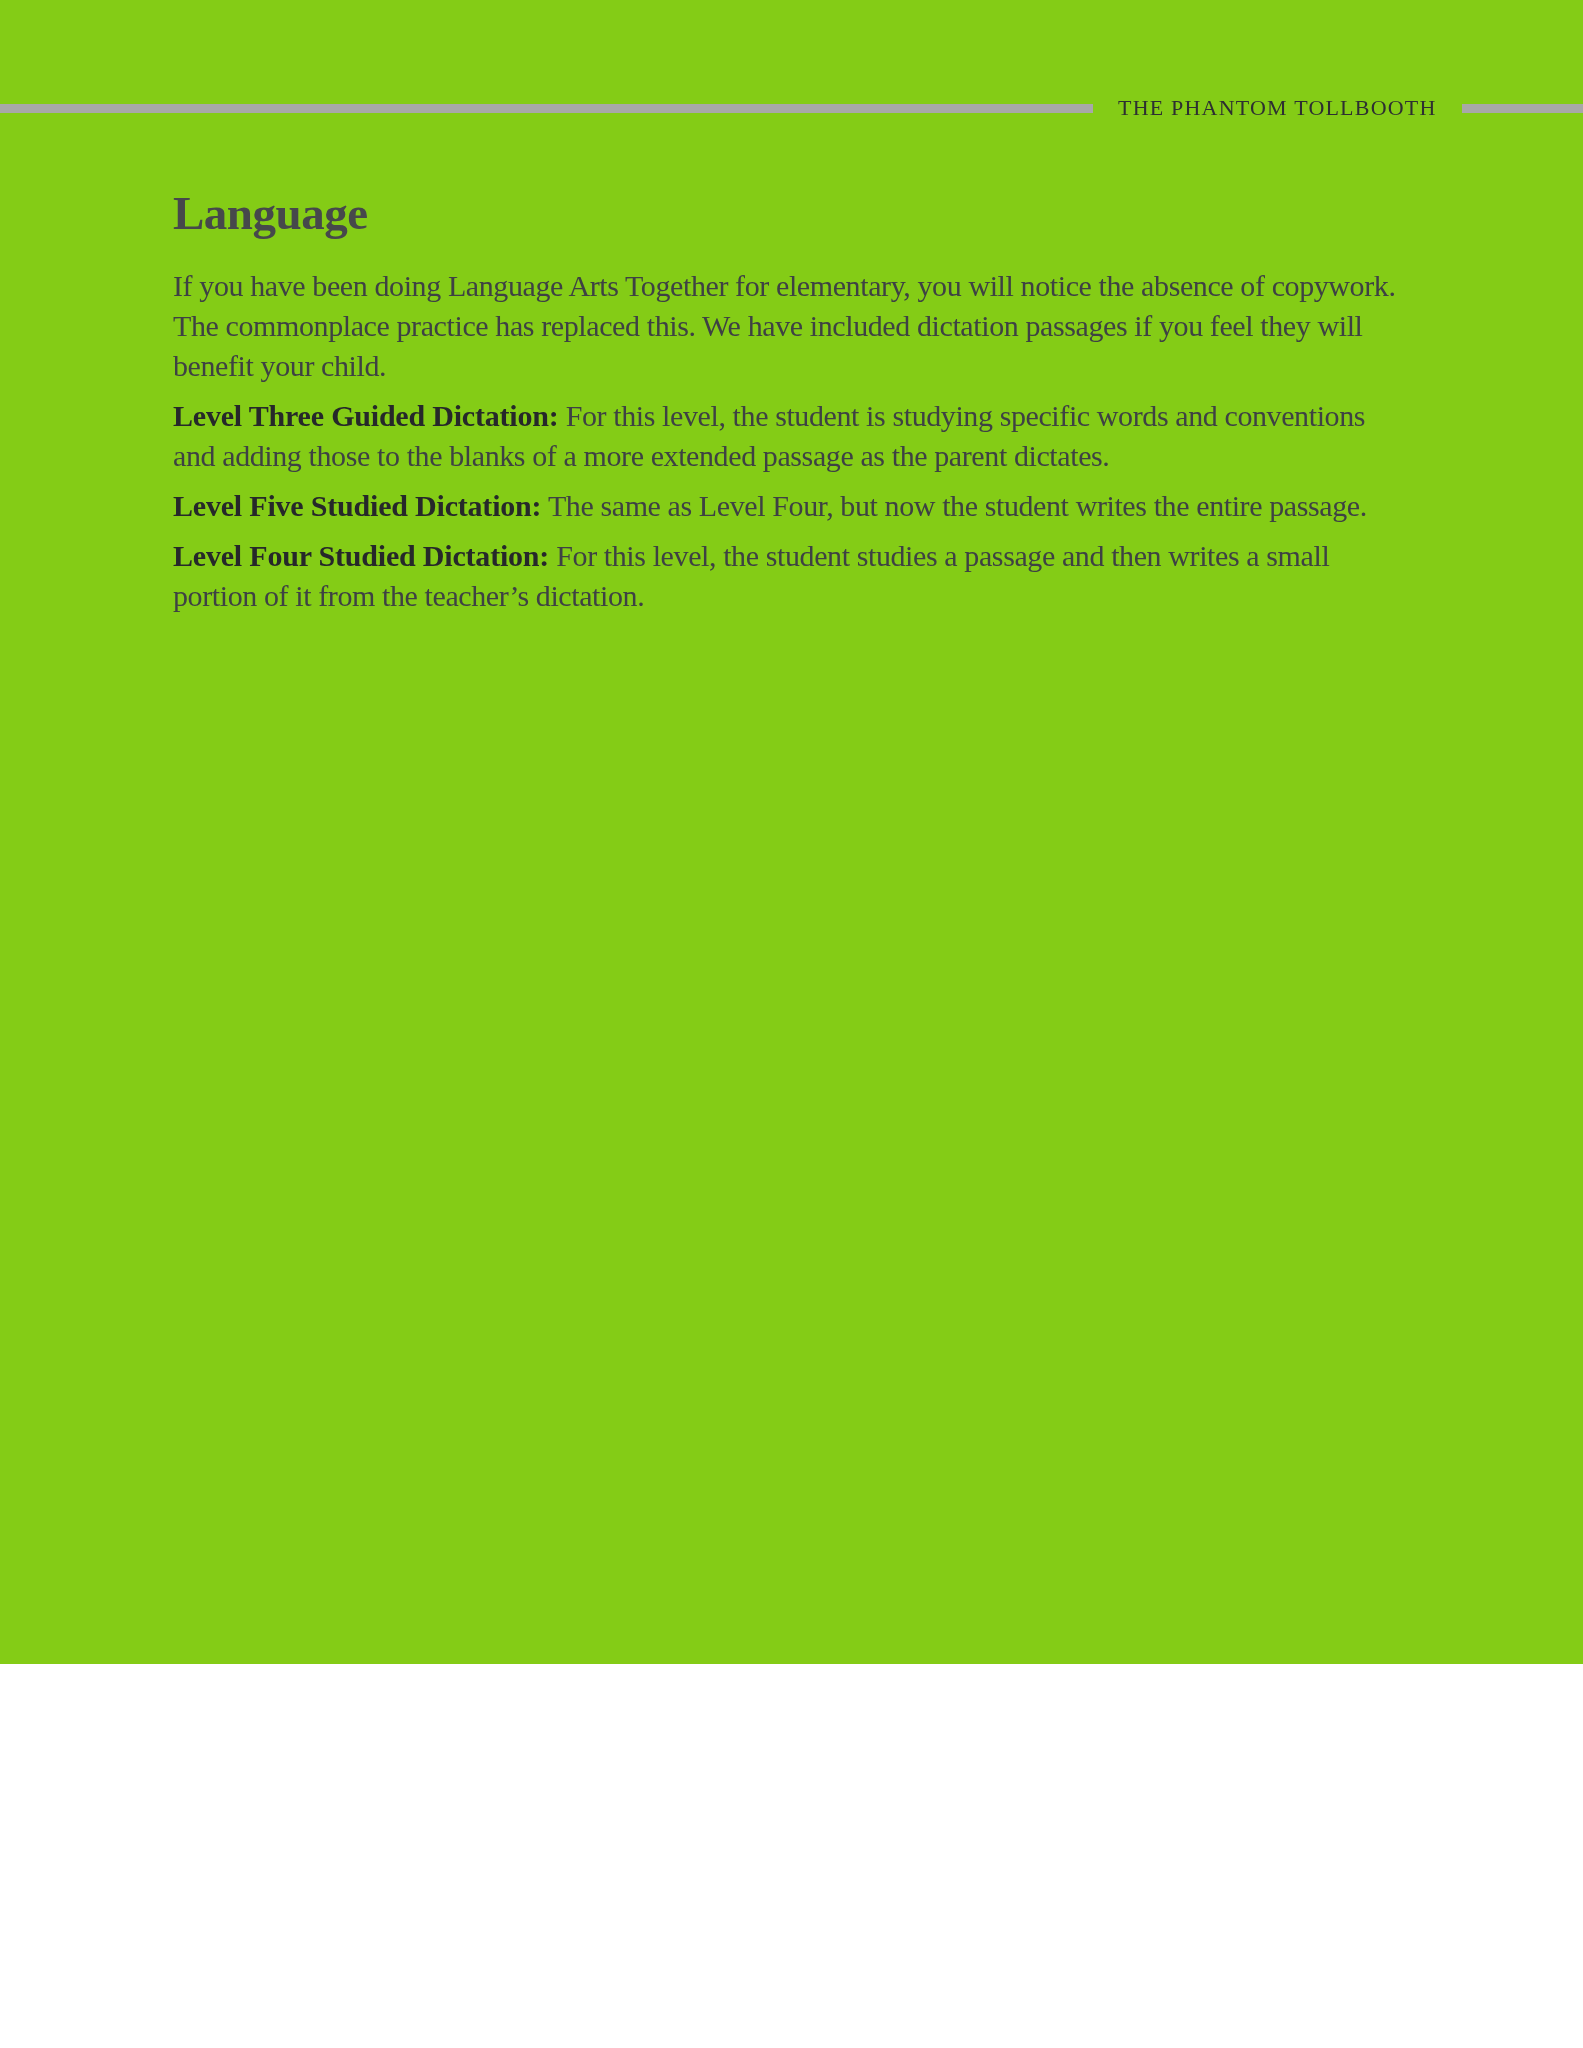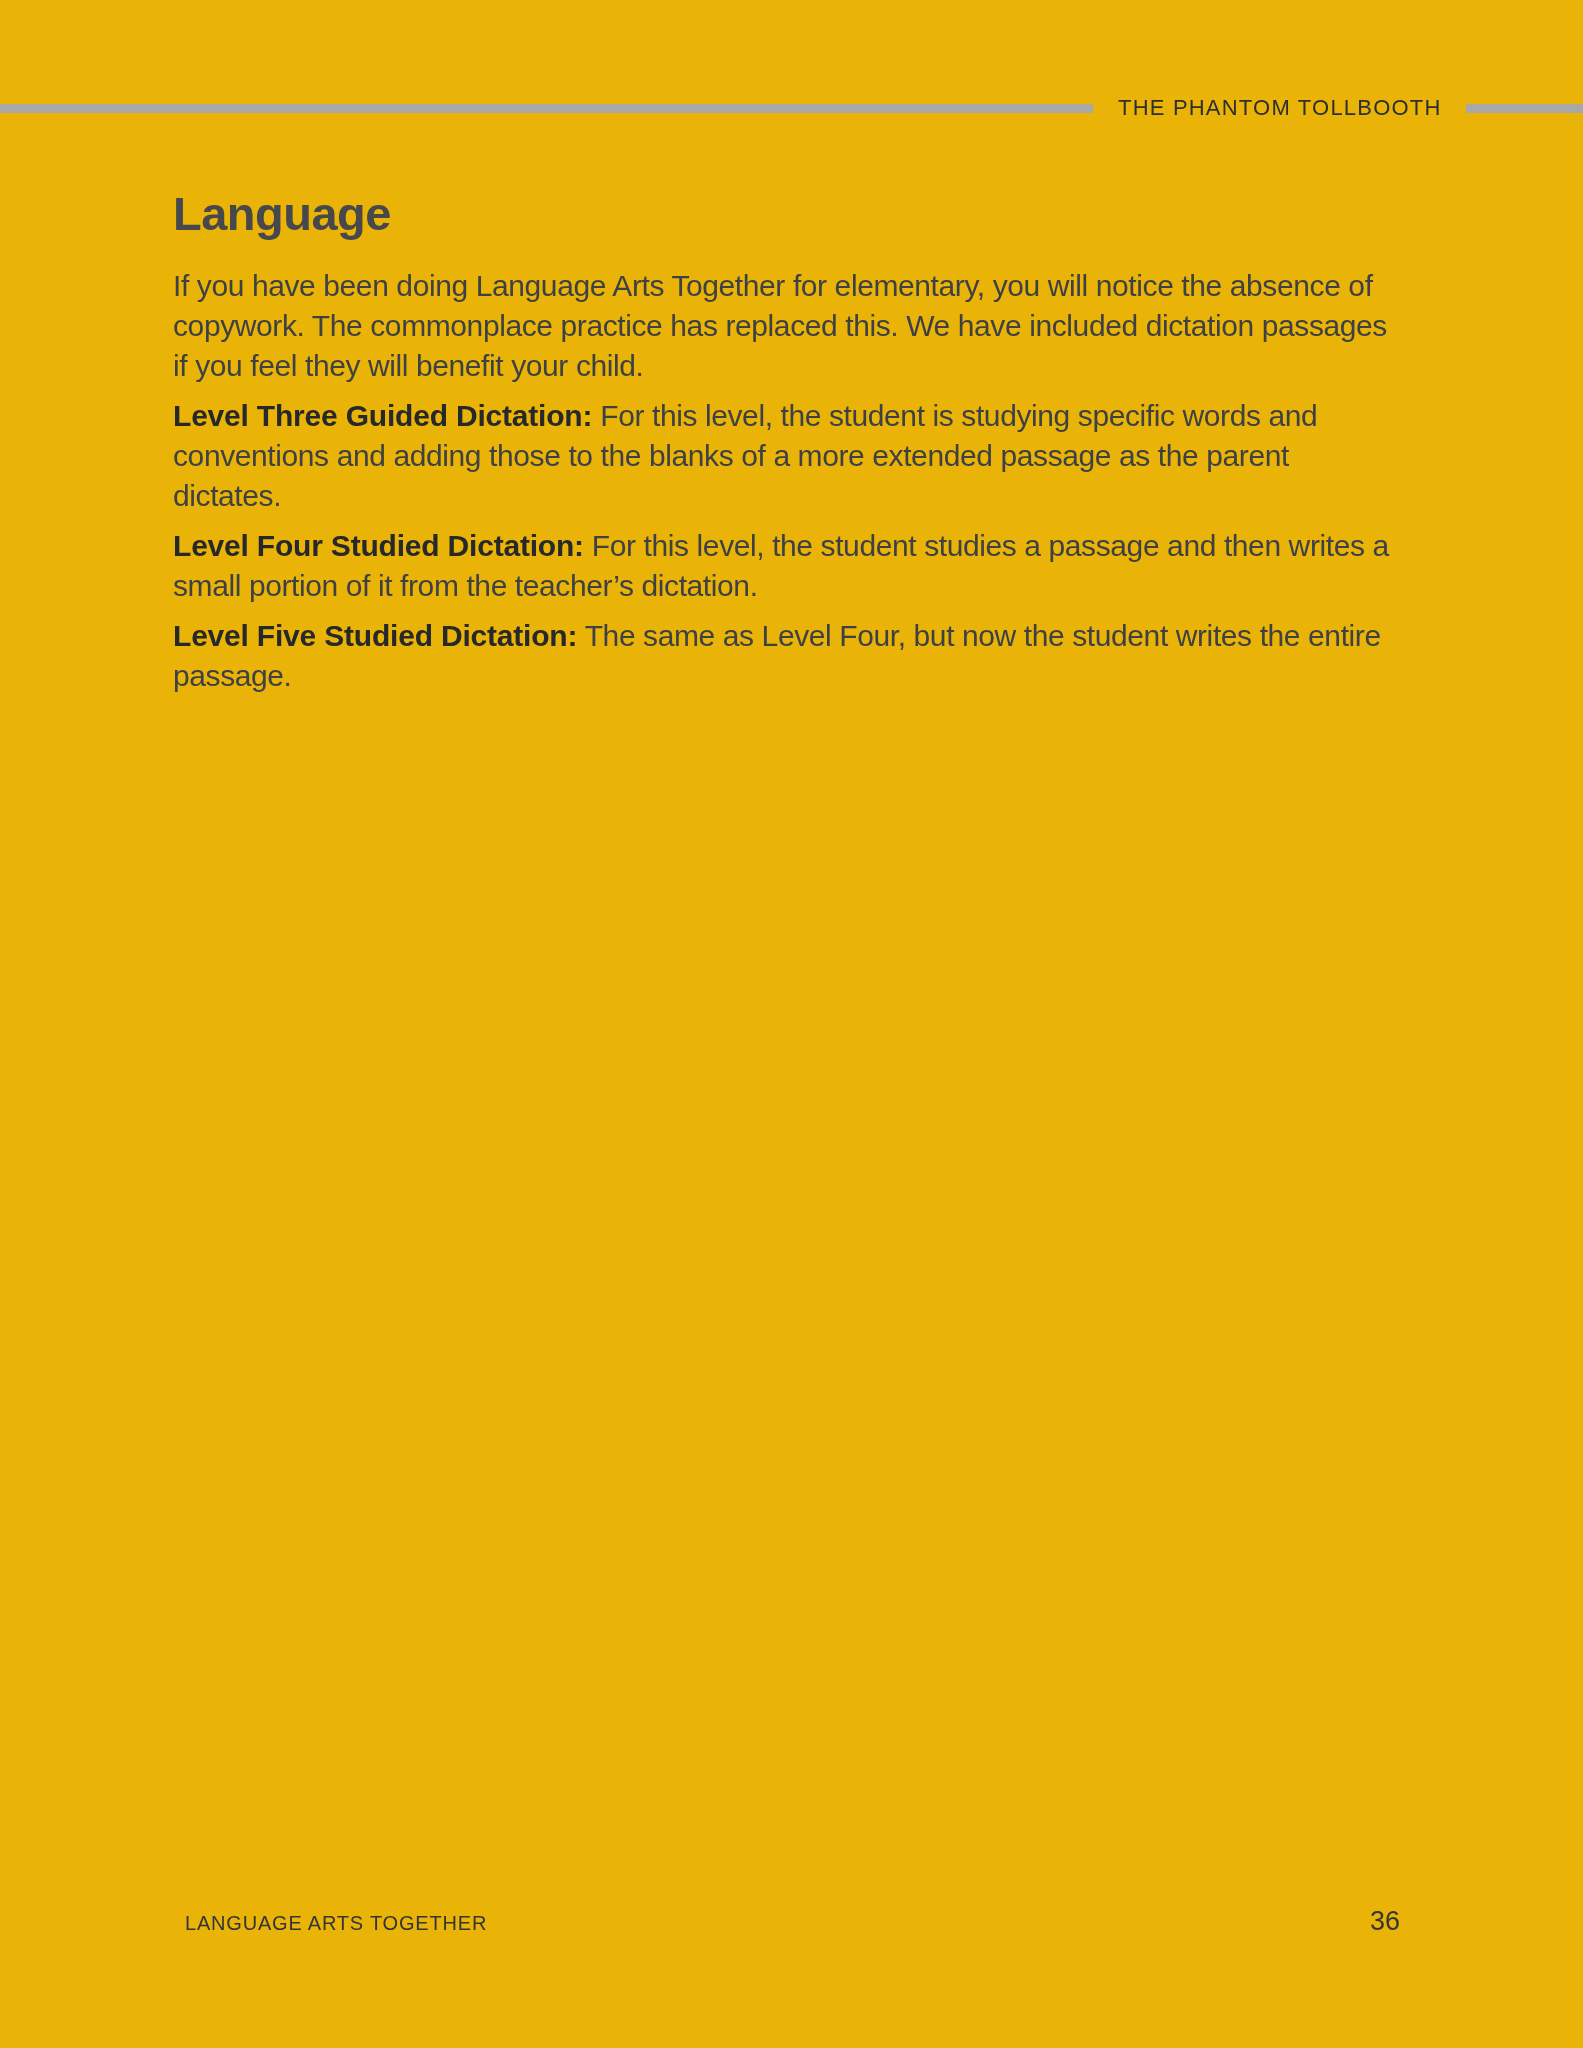--- a/index.html
+++ b/index.html
@@ -3,23 +3,23 @@
 <meta charset="utf-8">
 <style>
   html, body {
     margin: 0;
     padding: 0;
     background: #ffffff;
   }
   .page {
     position: relative;
     width: 1583px;
-    height: 2048px;
-    background: #eab308;
-    font-family: Liberation Sans, sans-serif;
+    height: 1664px;
+    background: #84cc16;
+    font-family: Liberation Serif, serif;
     overflow: hidden;
   }
 
   
   .running-header {
     position: absolute;
     top: 95px;
     left: 0;
     right: 0;
     display: flex;
@@ -102,22 +102,22 @@
     <div class="rule rule-left"></div>
     <div class="book-title">THE PHANTOM TOLLBOOTH</div>
     <div class="rule rule-right"></div>
   </div>
 
   <div class="content">
     <h1>Language</h1>
     <div class="paragraphs">
         <p>If you have been doing Language Arts Together for elementary, you will notice the absence of copywork. The commonplace practice has replaced this. We have included dictation passages if you feel they will benefit your child.</p>
         <p><strong>Level Three Guided Dictation:</strong> For this level, the student is studying specific words and conventions and adding those to the blanks of a more extended passage as the parent dictates.</p>
+        <p><strong>Level Five Studied Dictation:</strong> The same as Level Four, but now the student writes the entire passage.</p>
         <p><strong>Level Four Studied Dictation:</strong> For this level, the student studies a passage and then writes a small portion of it from the teacher’s dictation.</p>
-        <p><strong>Level Five Studied Dictation:</strong> The same as Level Four, but now the student writes the entire passage.</p>
       </div>
   </div>
 
   <div class="page-footer">
     <div class="footer-title">LANGUAGE ARTS TOGETHER</div>
     <div class="page-number">36</div>
   </div>
 
 </div>
 

